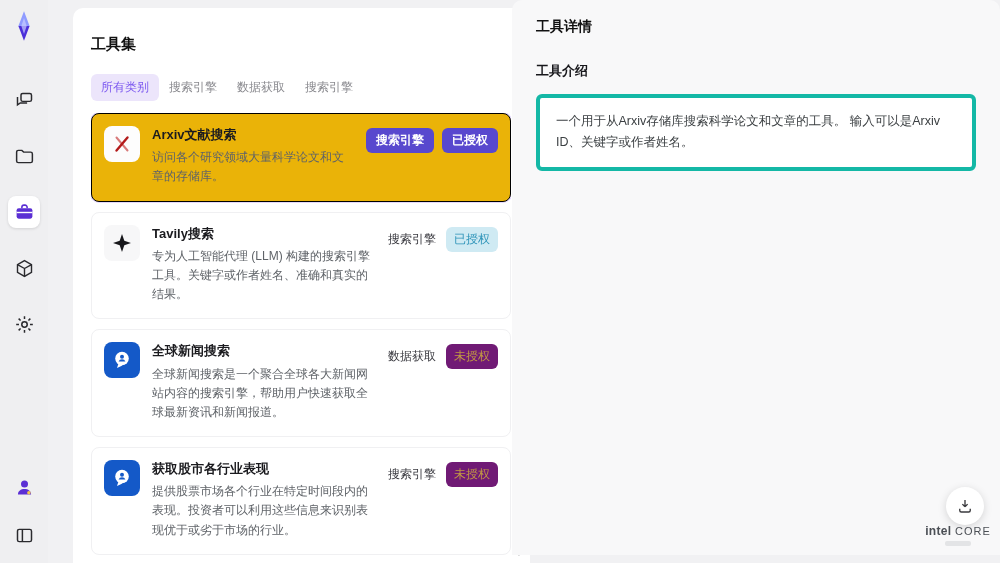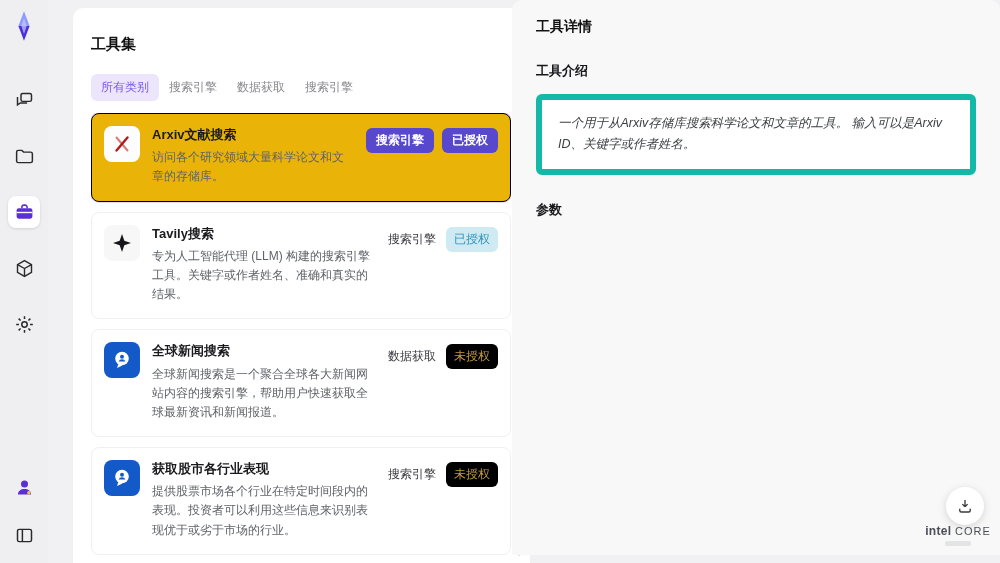--- a/index.html
+++ b/index.html
@@ -48,35 +48,35 @@
   .tool-icon svg { width:24px; height:24px; }
   .tool-icon.icon-blue { background:#1459c8; }
   .tool-icon.icon-arxiv { background:#fdfdfd; }
   .tool-main { flex:1 1 auto; min-width:0; }
   .tool-name { font-size:13px; font-weight:bold; color:#1b1b1f; line-height:1.4; }
   .tool-desc { font-size:12px; color:#5f6368; line-height:1.6; margin-top:4px; padding-right:6px; }
   .tool-tags { flex:0 0 auto; display:flex; gap:8px; margin-left:6px; padding-top:2px; }
   .cat { font-size:12px; color:#3a3a40; padding:4px 2px; white-space:nowrap; }
   .badge { font-size:12px; padding:4px 8px; border-radius:6px; white-space:nowrap; }
   .badge.auth { background:#cfeaf3; color:#2e94b9; }
-  .badge.unauth { background:#000000; color:#c29a43; }
+  .badge.unauth { background:#701a75; color:#c29a43; }
   .tool-row.selected .cat,
   .tool-row.selected .badge { background:#5848ce; color:#ffffff; padding:4px 10px; border-radius:6px; font-weight:bold; }
   
   .scrollbar { position:absolute; right:6px; top:80px; width:10px; height:470px; }
   .sb-track { position:absolute; left:2px; top:10px; width:6px; height:450px; background:#f3f3f4; border-radius:3px; }
   .sb-thumb { position:absolute; left:2px; top:12px; width:6px; height:110px; background:#c3c3c7; border-radius:3px; cursor:grab; }
   .sb-arrow { position:absolute; left:0; width:10px; font-size:8px; color:#9a9a9e; text-align:center; cursor:pointer; line-height:8px; }
   .sb-arrow.up { top:0; } .sb-arrow.down { bottom:0; }
   
   .detail-title { font-size:14px; font-weight:bold; color:#111; }
   .section-head { font-size:13px; font-weight:bold; color:#17171b; margin-top:26px; }
   .intro-card, .param-card {
-    margin-top:14px; background:#ffffff; border:6px solid #14b8a6; border-radius:6px;
-    padding:13px 16px; font-size:12.5px; color:#3c4043; line-height:1.7;font-style:italic;
+    margin-top:14px; background:#ffffff; border:4px solid #14b8a6; border-radius:6px;
+    padding:13px 16px; font-size:12.5px; color:#3c4043; line-height:1.7;
   }
   .param-row .p-line1 { display:flex; align-items:baseline; gap:8px; }
   .p-name { font-size:13px; font-weight:bold; color:#17171b; }
   .p-type { font-size:11.5px; color:#9a9aa0; }
   .p-req { font-size:11.5px; color:#e05a52; }
   .p-desc { margin-top:7px; font-size:12.5px; color:#4a4d52; }
   
   .fab {
     position:absolute; left:946px; top:487px; width:38px; height:38px; border-radius:50%;
     background:#ffffff; box-shadow:0 2px 8px rgba(0,0,0,.15);
@@ -244,21 +244,20 @@
     <div class="sb-track"></div>
     <div class="sb-thumb"></div>
     <div class="sb-arrow down">▼</div>
   </div>
 </div>
 
 <div class="panel-right">
   <div class="detail-title">工具详情</div>
   <div class="section-head">工具介绍</div>
   <div class="intro-card">一个用于从Arxiv存储库搜索科学论文和文章的工具。 输入可以是Arxiv ID、关键字或作者姓名。</div>
-  <div class="section-head">参数</div>
 </div>
 
 <div class="fab">
   <svg viewBox="0 0 24 24" fill="none" stroke="#3a3a3e" stroke-width="1.8">
     <path d="M12 4v9M12 13l-3.5-3.5M12 13l3.5-3.5"></path>
     <path d="M5 15.5v2.5a2 2 0 0 0 2 2h10a2 2 0 0 0 2-2v-2.5"></path>
   </svg>
 </div>
 <div class="intel">
   <div class="intel-line">

